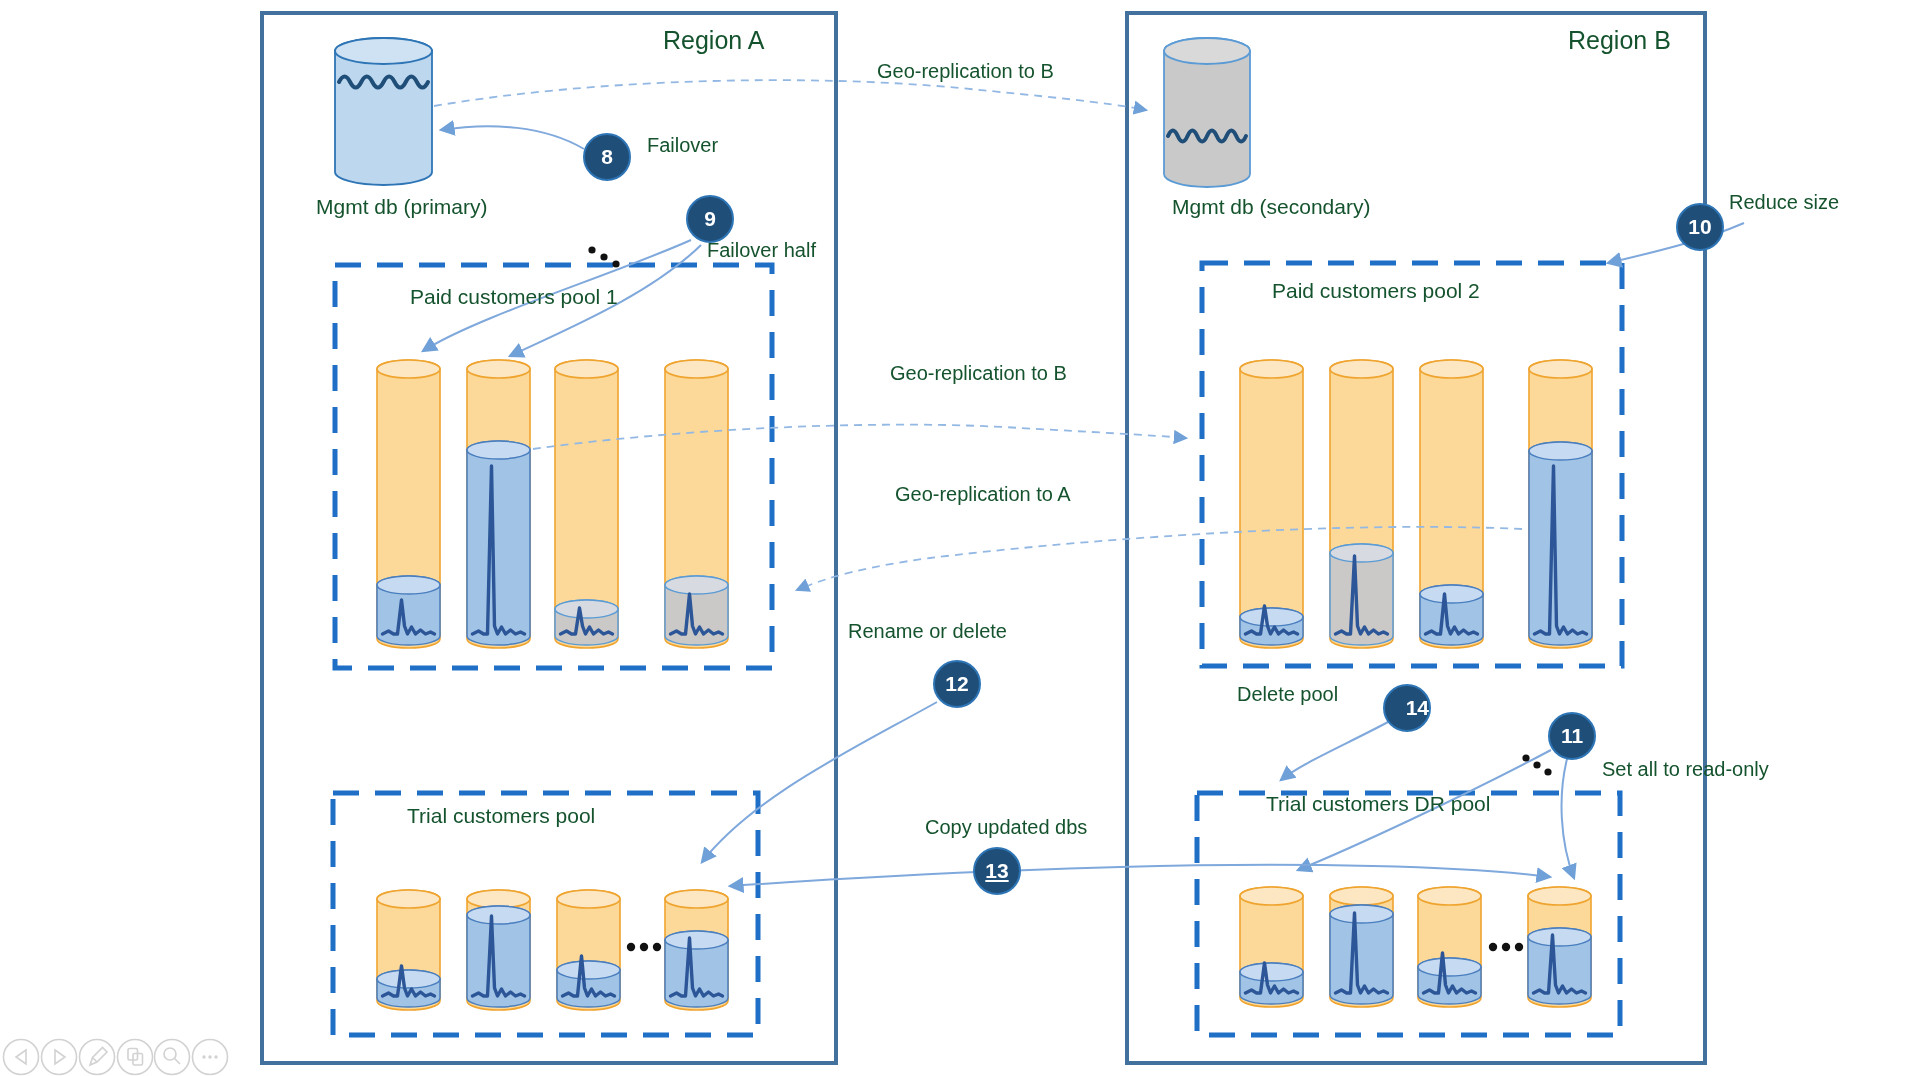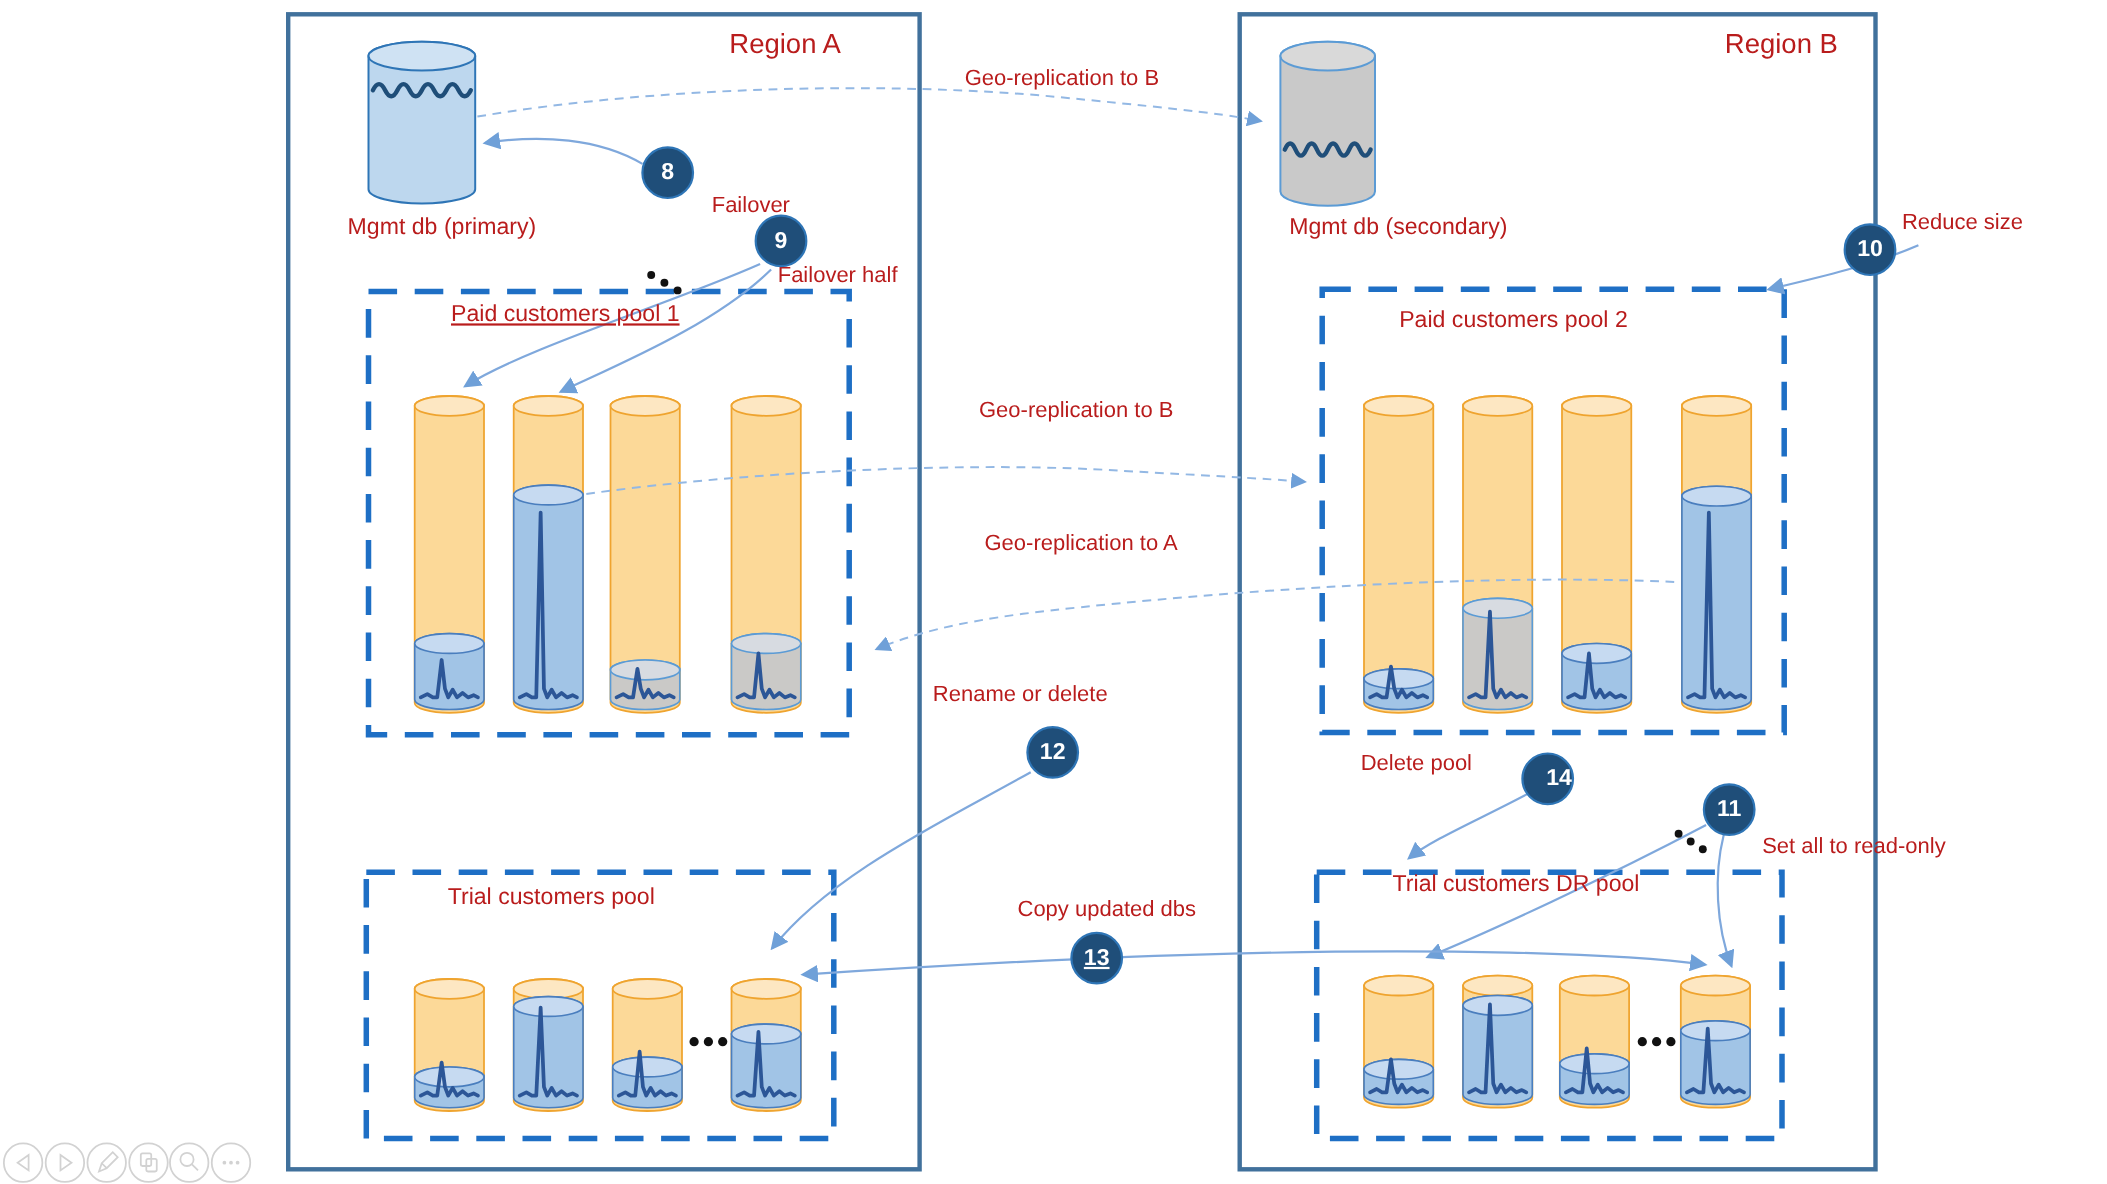--- a/index.html
+++ b/index.html
@@ -1,19 +1,19 @@
 <!DOCTYPE html>
 <html><head>
 <meta charset="utf-8">
 <style>
   html,body{margin:0;padding:0;background:#fff;}
   body{width:1915px;height:1076px;position:relative;overflow:hidden;
        font-family:"Liberation Sans",sans-serif;color:#1b1b1b;}
   #gfx{position:absolute;left:0;top:0;width:1915px;height:1076px;}
-  .lbl{position:absolute;white-space:nowrap;color:#b91c1c;}
+  .lbl{position:absolute;white-space:nowrap;color:#14532d;}
   .title{font-size:25px;}
   .pool-title{font-size:21px;}
   .mgmt-lbl{font-size:21px;margin-left:16px;}
   .action{font-size:20px;}
   .stepc{position:absolute;width:48px;height:48px;border-radius:50%;
          background:#1F4E79;border:2px solid #2E75B6;box-sizing:border-box;
          color:#fff;font-weight:bold;font-size:21px;text-align:center;
          line-height:44px;}
 </style>
 </head>
@@ -192,30 +192,30 @@
     </g>
   </g>
 </svg>
 
 <div class="lbl title" style="left:663px;top:26px;">Region A</div>
 <div class="lbl title" style="left:1568px;top:26px;">Region B</div>
 
 <div class="lbl mgmt-lbl" style="left:300px;top:195px;">Mgmt db (primary)</div>
 <div class="lbl mgmt-lbl" style="left:1156px;top:195px;">Mgmt db (secondary)</div>
 
-<div class="lbl pool-title" style="left:410px;top:274px;text-decoration:underline;">Paid customers pool 1</div>
+<div class="lbl pool-title" style="left:410px;top:285px;">Paid customers pool 1</div>
 <div class="lbl pool-title" style="left:1272px;top:279px;">Paid customers pool 2</div>
 <div class="lbl pool-title" style="left:407px;top:804px;">Trial customers pool</div>
 <div class="lbl pool-title" style="left:1266px;top:792px;">Trial customers DR pool</div>
 
 <div class="lbl action" style="left:877px;top:60px;">Geo-replication to B</div>
 <div class="lbl action" style="left:890px;top:362px;">Geo-replication to B</div>
 <div class="lbl action" style="left:895px;top:483px;">Geo-replication to A</div>
 
-<div class="lbl action" style="left:647px;top:134px;margin-top:42px;">Failover</div>
+<div class="lbl action" style="left:647px;top:134px;">Failover</div>
 <div class="lbl action" style="left:707px;top:239px;">Failover half</div>
 <div class="lbl action" style="left:1729px;top:191px;">Reduce size</div>
 <div class="lbl action" style="left:1602px;top:758px;">Set all to read-only</div>
 <div class="lbl action" style="left:848px;top:620px;">Rename or delete</div>
 <div class="lbl action" style="left:877px;top:816px;margin-left:48px;">Copy updated dbs</div>
 <div class="lbl action" style="left:1237px;top:683px;">Delete pool</div>
 
 <div class="stepc" style="left:583px;top:133px;">8</div>
 <div class="stepc" style="left:686px;top:195px;">9</div>
 <div class="stepc" style="left:1676px;top:203px;">10</div>

